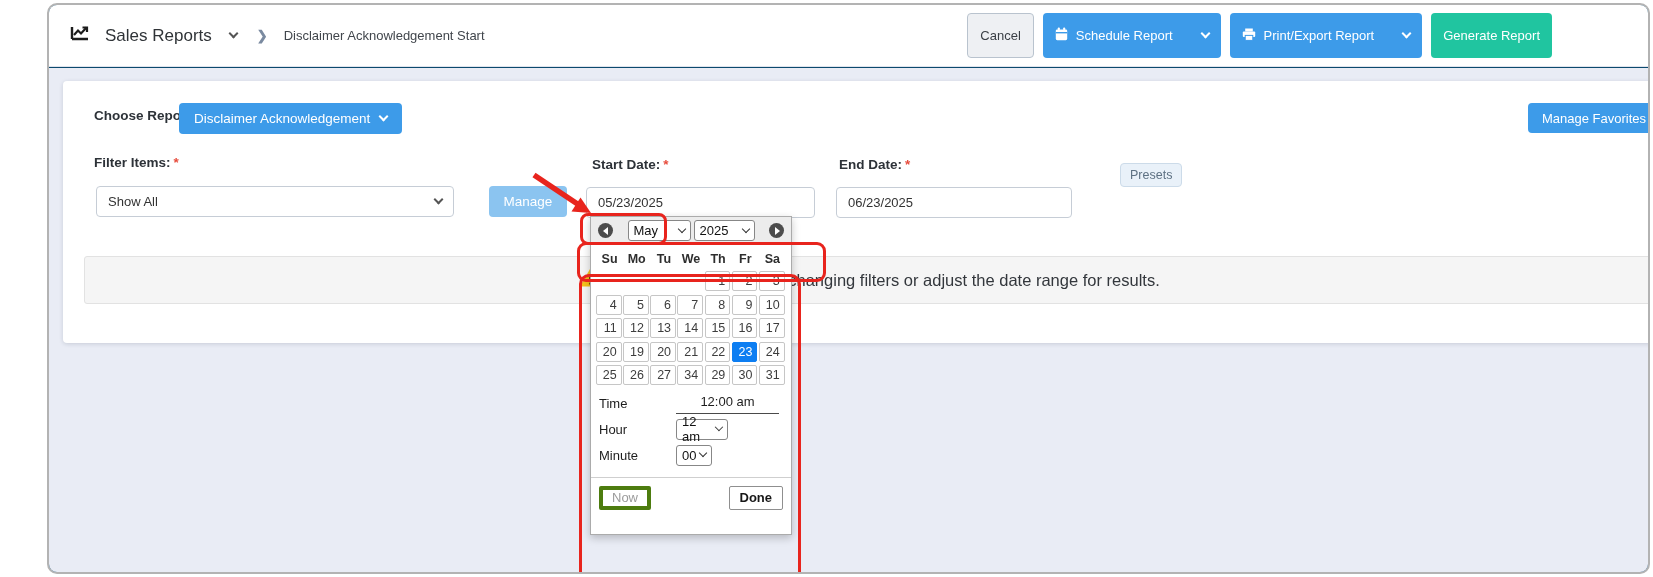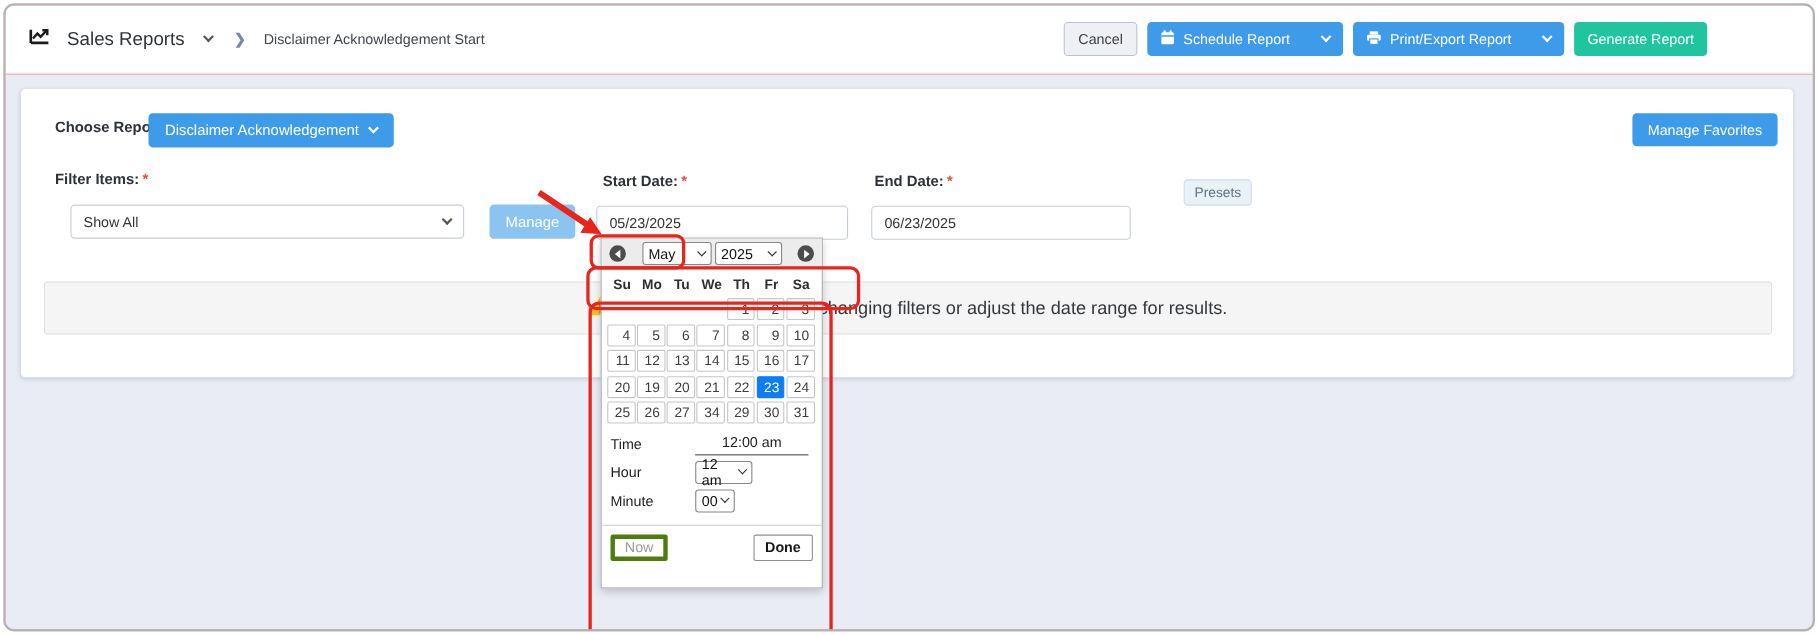--- a/index.html
+++ b/index.html
@@ -1,31 +1,31 @@
 <!DOCTYPE html>
 <html style="--accent_blue: #3d9be9; --teal: #20c5a0; --light_blue: #8bc4f0; --annotation_red: #e8241d; --selected_day_blue: #0d7ef2; --warning_yellow: #f6c21d; --page_background: #e9ecf5;"><head>
 <meta charset="utf-8">
 <style>
   * { box-sizing: border-box; margin: 0; padding: 0; }
   body { font-family: "Liberation Sans", sans-serif; background:#fff; }
   .stage { position:relative; width:1653px; height:577px; background:#fff; overflow:hidden; }
-  .frame { position:absolute; inset:3px; border:2px solid #b3b3b3; border-radius:10px; overflow:hidden; background:#fca5a5; }
+  .frame { position:absolute; inset:3px; border:2px solid #b3b3b3; border-radius:10px; overflow:hidden; background:#0c4a6e;margin-left:44px; }
 
   
   .topbar { position:absolute; left:0; right:0; top:0; height:62px; background:#fff;
             border-bottom:1px solid #dfe3ec; display:flex; align-items:center; padding:0 96px 0 20px; }
   .tb-left { display:flex; align-items:center; gap:10px; }
   .tb-title { font-size:17px; color:#2f3337; margin-left:4px; }
   .caret { display:inline-block; width:7px; height:7px; border-right:2px solid #555; border-bottom:2px solid #555;
            transform:rotate(45deg); margin-top:-4px; }
   .caret.white { border-color:#fff; }
   .bc-sep { color:#7a8aa0; font-size:13px; font-weight:bold; margin:0 6px 0 10px; }
   .tb-crumb { font-size:13px; color:#41464c; }
   .tb-right { margin-left:auto; display:flex; align-items:center; gap:9px; }
-  .btn { display:flex; align-items:center; height:31px; border-radius:4px; font-size:13px; padding:0 12px; cursor:default; }
+  .btn { display:flex; align-items:center; height:45px; border-radius:4px; font-size:13px; padding:0 12px; cursor:default; }
   .btn-cancel { background:#eef0f3; border:1px solid #b9c3ce; color:#3a3f45; }
   .btn-blue { background:var(--accent_blue); color:#fff; border:none; gap:8px; }
   .btn-blue .split { margin-left:10px; padding-left:10px; border-left:1px solid rgba(255,255,255,.0); display:flex; align-items:center; }
   .btn-teal { background:var(--teal); color:#fff; border:none; }
 
   
   .content { position:absolute; left:0; right:0; top:63px; bottom:0; background:var(--page_background); }
   .card { position:absolute; left:14px; top:13px; width:1611px; height:262px; background:#fff;
           border-radius:4px; box-shadow:0 1px 4px rgba(25,35,60,.16); }
   .lbl { position:absolute; font-size:13.5px; font-weight:bold; color:#2d3238; }
@@ -149,21 +149,21 @@
         <span>Filter Items:</span><span class="req">*</span>
       </span>
       <span class="lbl" style="left:529px; top:76px;">
         <span>Start Date:</span><span class="req">*</span>
       </span>
       <span class="lbl" style="left:776px; top:76px;">
         <span>End Date:</span><span class="req">*</span>
       </span>
       <div class="presets">Presets</div>
 
-      <div class="fake-input fselect" style="left:45px; top:105px; width:358px;">
+      <div class="fake-input fselect" style="left:33px; top:105px; width:358px;">
         <span>Show All</span>
         <span class="caret"></span>
       </div>
       <button class="manage-sm">Manage</button>
 
       <div class="fake-input" style="left:523px; top:106px; width:229px;">
         <span>05/23/2025</span>
       </div>
       <div class="fake-input" style="left:773px; top:106px; width:236px;">
         <span>06/23/2025</span>

